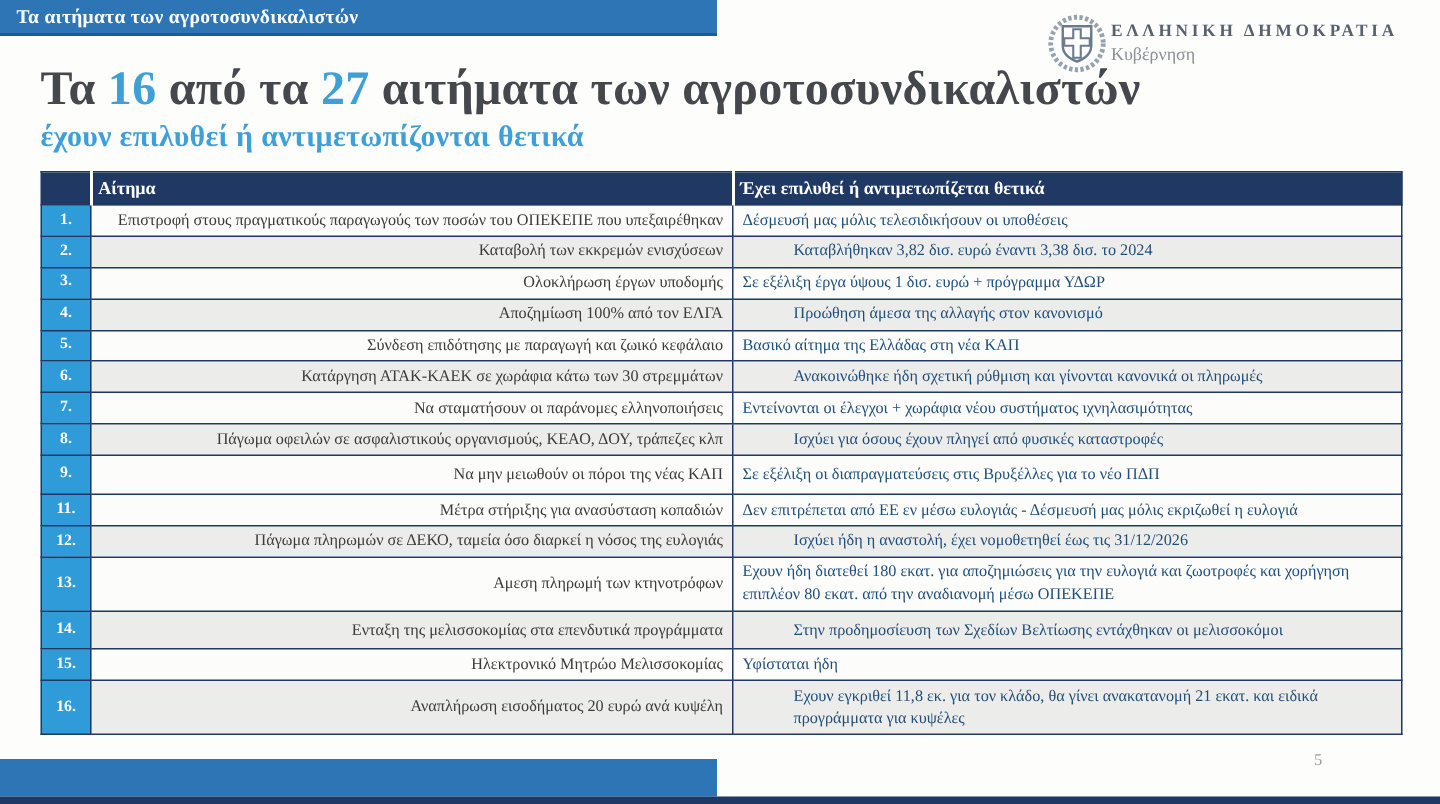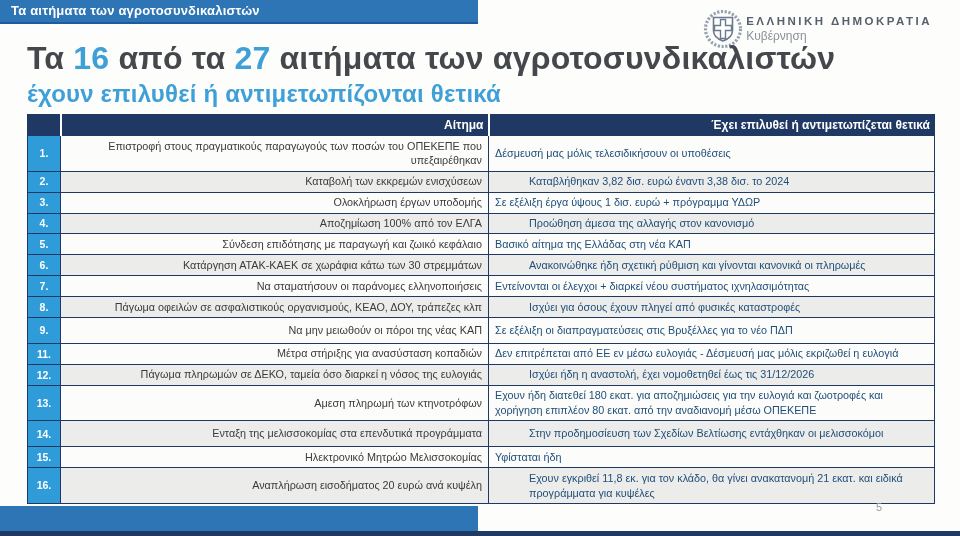--- a/index.html
+++ b/index.html
@@ -11,45 +11,45 @@
     --accent_light_blue:#3FA0D8;
     --title_dark:#44474c;
     --row_alt:#ececea;
     --row_plain:#fcfcfb;
   }
   *{margin:0;padding:0;box-sizing:border-box;}
   html,body{background:#888;}
   body{font-family:"Liberation Sans","DejaVu Sans",sans-serif;}
   .slide{
     position:relative;width:960px;height:536px;background:#fdfdfc;
-    overflow:hidden;margin:0 auto;
+    overflow:hidden;margin:0 auto;font-family:Liberation Serif, serif;
   }
   
   .top-bar{
     position:absolute;left:0;top:0;width:478px;height:24px;
     background:var(--bar_blue);border-bottom:2px solid var(--bar_blue_edge);
     color:#fff;font-weight:bold;font-size:13px;line-height:22px;
     padding-left:11px;letter-spacing:.2px;
   }
   
   .logo{position:absolute;right:28px;top:8px;display:flex;align-items:center;gap:2px;}
   .logo svg{display:block;}
   .logo-text .l1{font-size:11.5px;font-weight:bold;color:#56606e;letter-spacing:2.5px;}
   .logo-text .l2{font-size:12px;color:#8b9097;margin-top:2px;}
   
   .heading{position:absolute;left:27px;top:38px;font-weight:bold;line-height:1.28;}
   .heading .line1{font-size:32px;color:var(--title_dark);letter-spacing:.2px;}
   .heading .line1 .hl{color:var(--accent_light_blue);}
-  .heading .line2{font-size:24px;color:var(--accent_light_blue);letter-spacing:.2px;}
+  .heading .line2{font-size:20px;color:var(--accent_light_blue);letter-spacing:.2px;}
   
   .tbl-wrap{position:absolute;left:27px;top:114px;width:908px;}
   table{border-collapse:collapse;width:100%;border:1px solid var(--header_navy);}
   thead th{
     background:var(--header_navy);color:#fff;font-size:12px;font-weight:bold;
-    padding:3px 4px;text-align:right;height:21px;
+    padding:3px 4px;text-align:left;height:21px;
   }
   thead th + th{border-left:2px solid #fdfdfc;}
   tbody td{
     border:1px solid var(--header_navy);
     font-size:10.8px;line-height:1.38;padding:2.5px 6px;vertical-align:middle;
   }
   td.num{
     background:var(--num_blue);color:#fff;font-weight:bold;text-align:center;
     width:33px;padding:2.5px 2px;font-size:10.5px;
   }
@@ -127,21 +127,21 @@
             <td class="status">Βασικό αίτημα της Ελλάδας στη νέα ΚΑΠ</td>
           </tr>
           <tr class="alt">
             <td class="num">6.</td>
             <td class="request">Κατάργηση ΑΤΑΚ-ΚΑΕΚ σε χωράφια κάτω των 30 στρεμμάτων</td>
             <td class="status">Ανακοινώθηκε ήδη σχετική ρύθμιση και γίνονται κανονικά οι πληρωμές</td>
           </tr>
           <tr class="plain">
             <td class="num">7.</td>
             <td class="request">Να σταματήσουν οι παράνομες ελληνοποιήσεις</td>
-            <td class="status">Εντείνονται οι έλεγχοι + διαρκεί νέου συστήματος ιχνηλασιμότητας</td>
+            <td class="status">Εντείνονται οι έλεγχοι + χωράφια νέου συστήματος ιχνηλασιμότητας</td>
           </tr>
           <tr class="alt">
             <td class="num">8.</td>
             <td class="request">Πάγωμα οφειλών σε ασφαλιστικούς οργανισμούς, ΚΕΑΟ, ΔΟΥ, τράπεζες κλπ</td>
             <td class="status">Ισχύει για όσους έχουν πληγεί από φυσικές καταστροφές</td>
           </tr>
           <tr class="plain pad">
             <td class="num">9.</td>
             <td class="request">Να μην μειωθούν οι πόροι της νέας ΚΑΠ</td>
             <td class="status">Σε εξέλιξη οι διαπραγματεύσεις στις Βρυξέλλες για το νέο ΠΔΠ</td>

